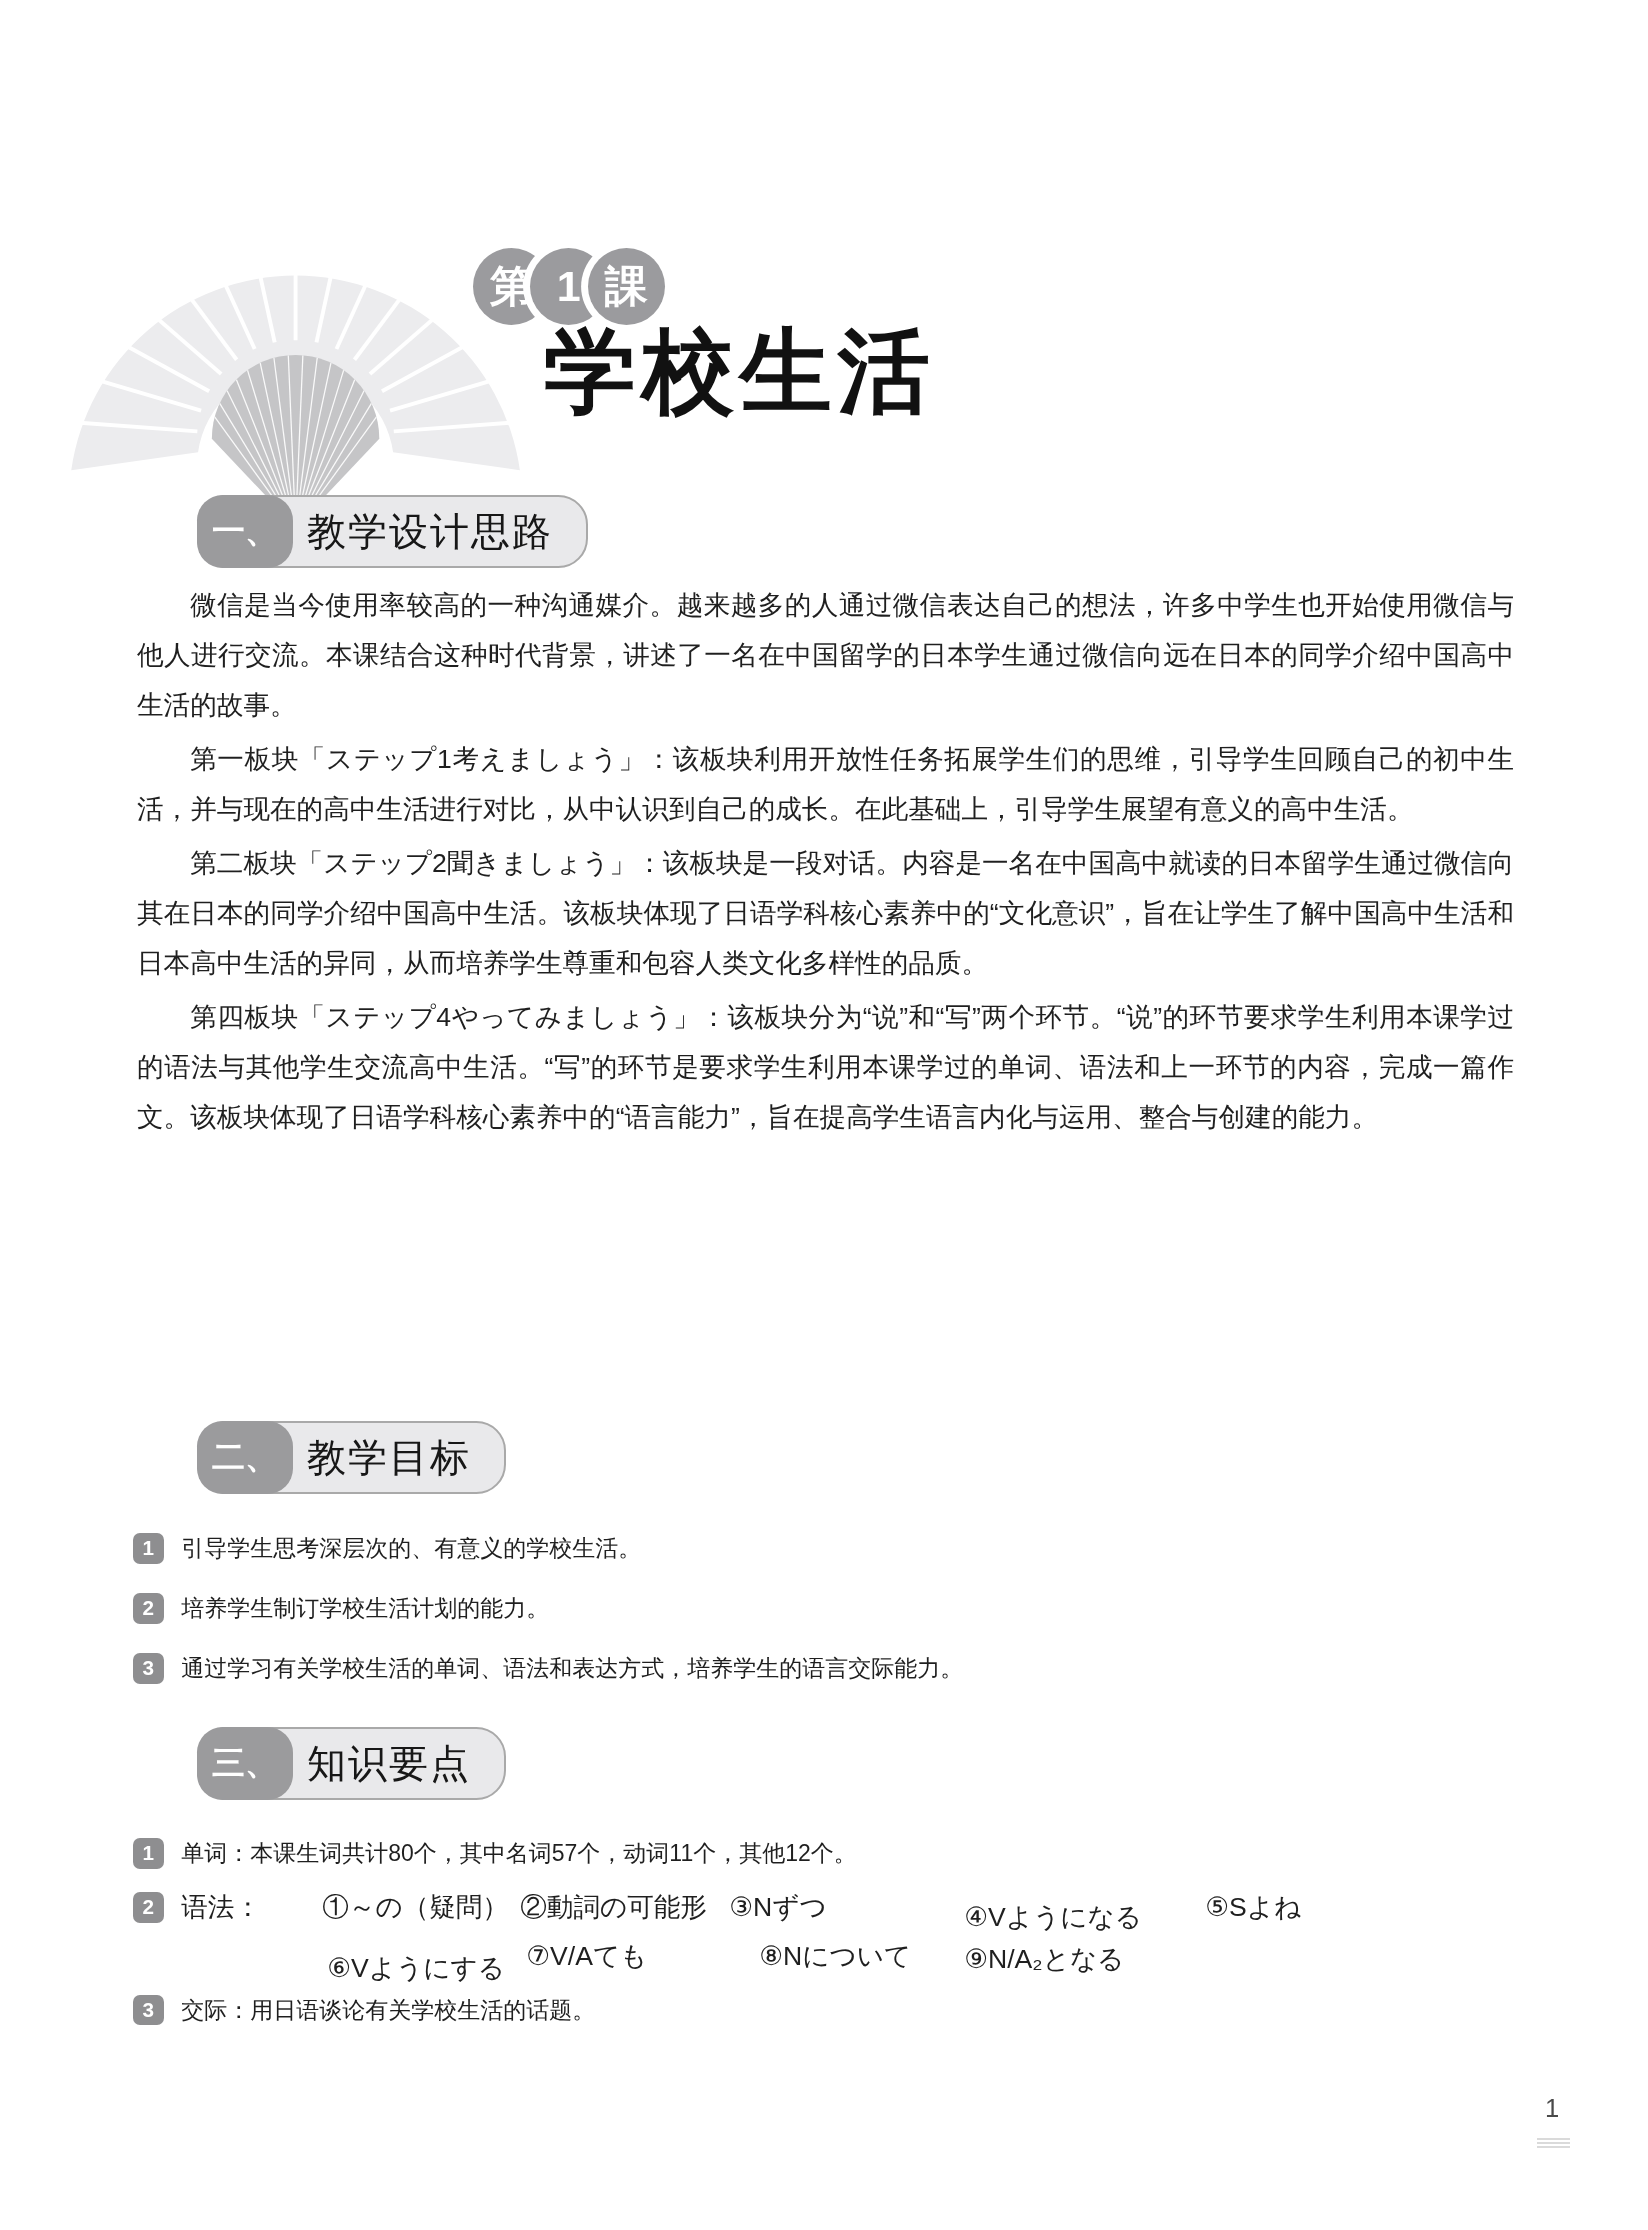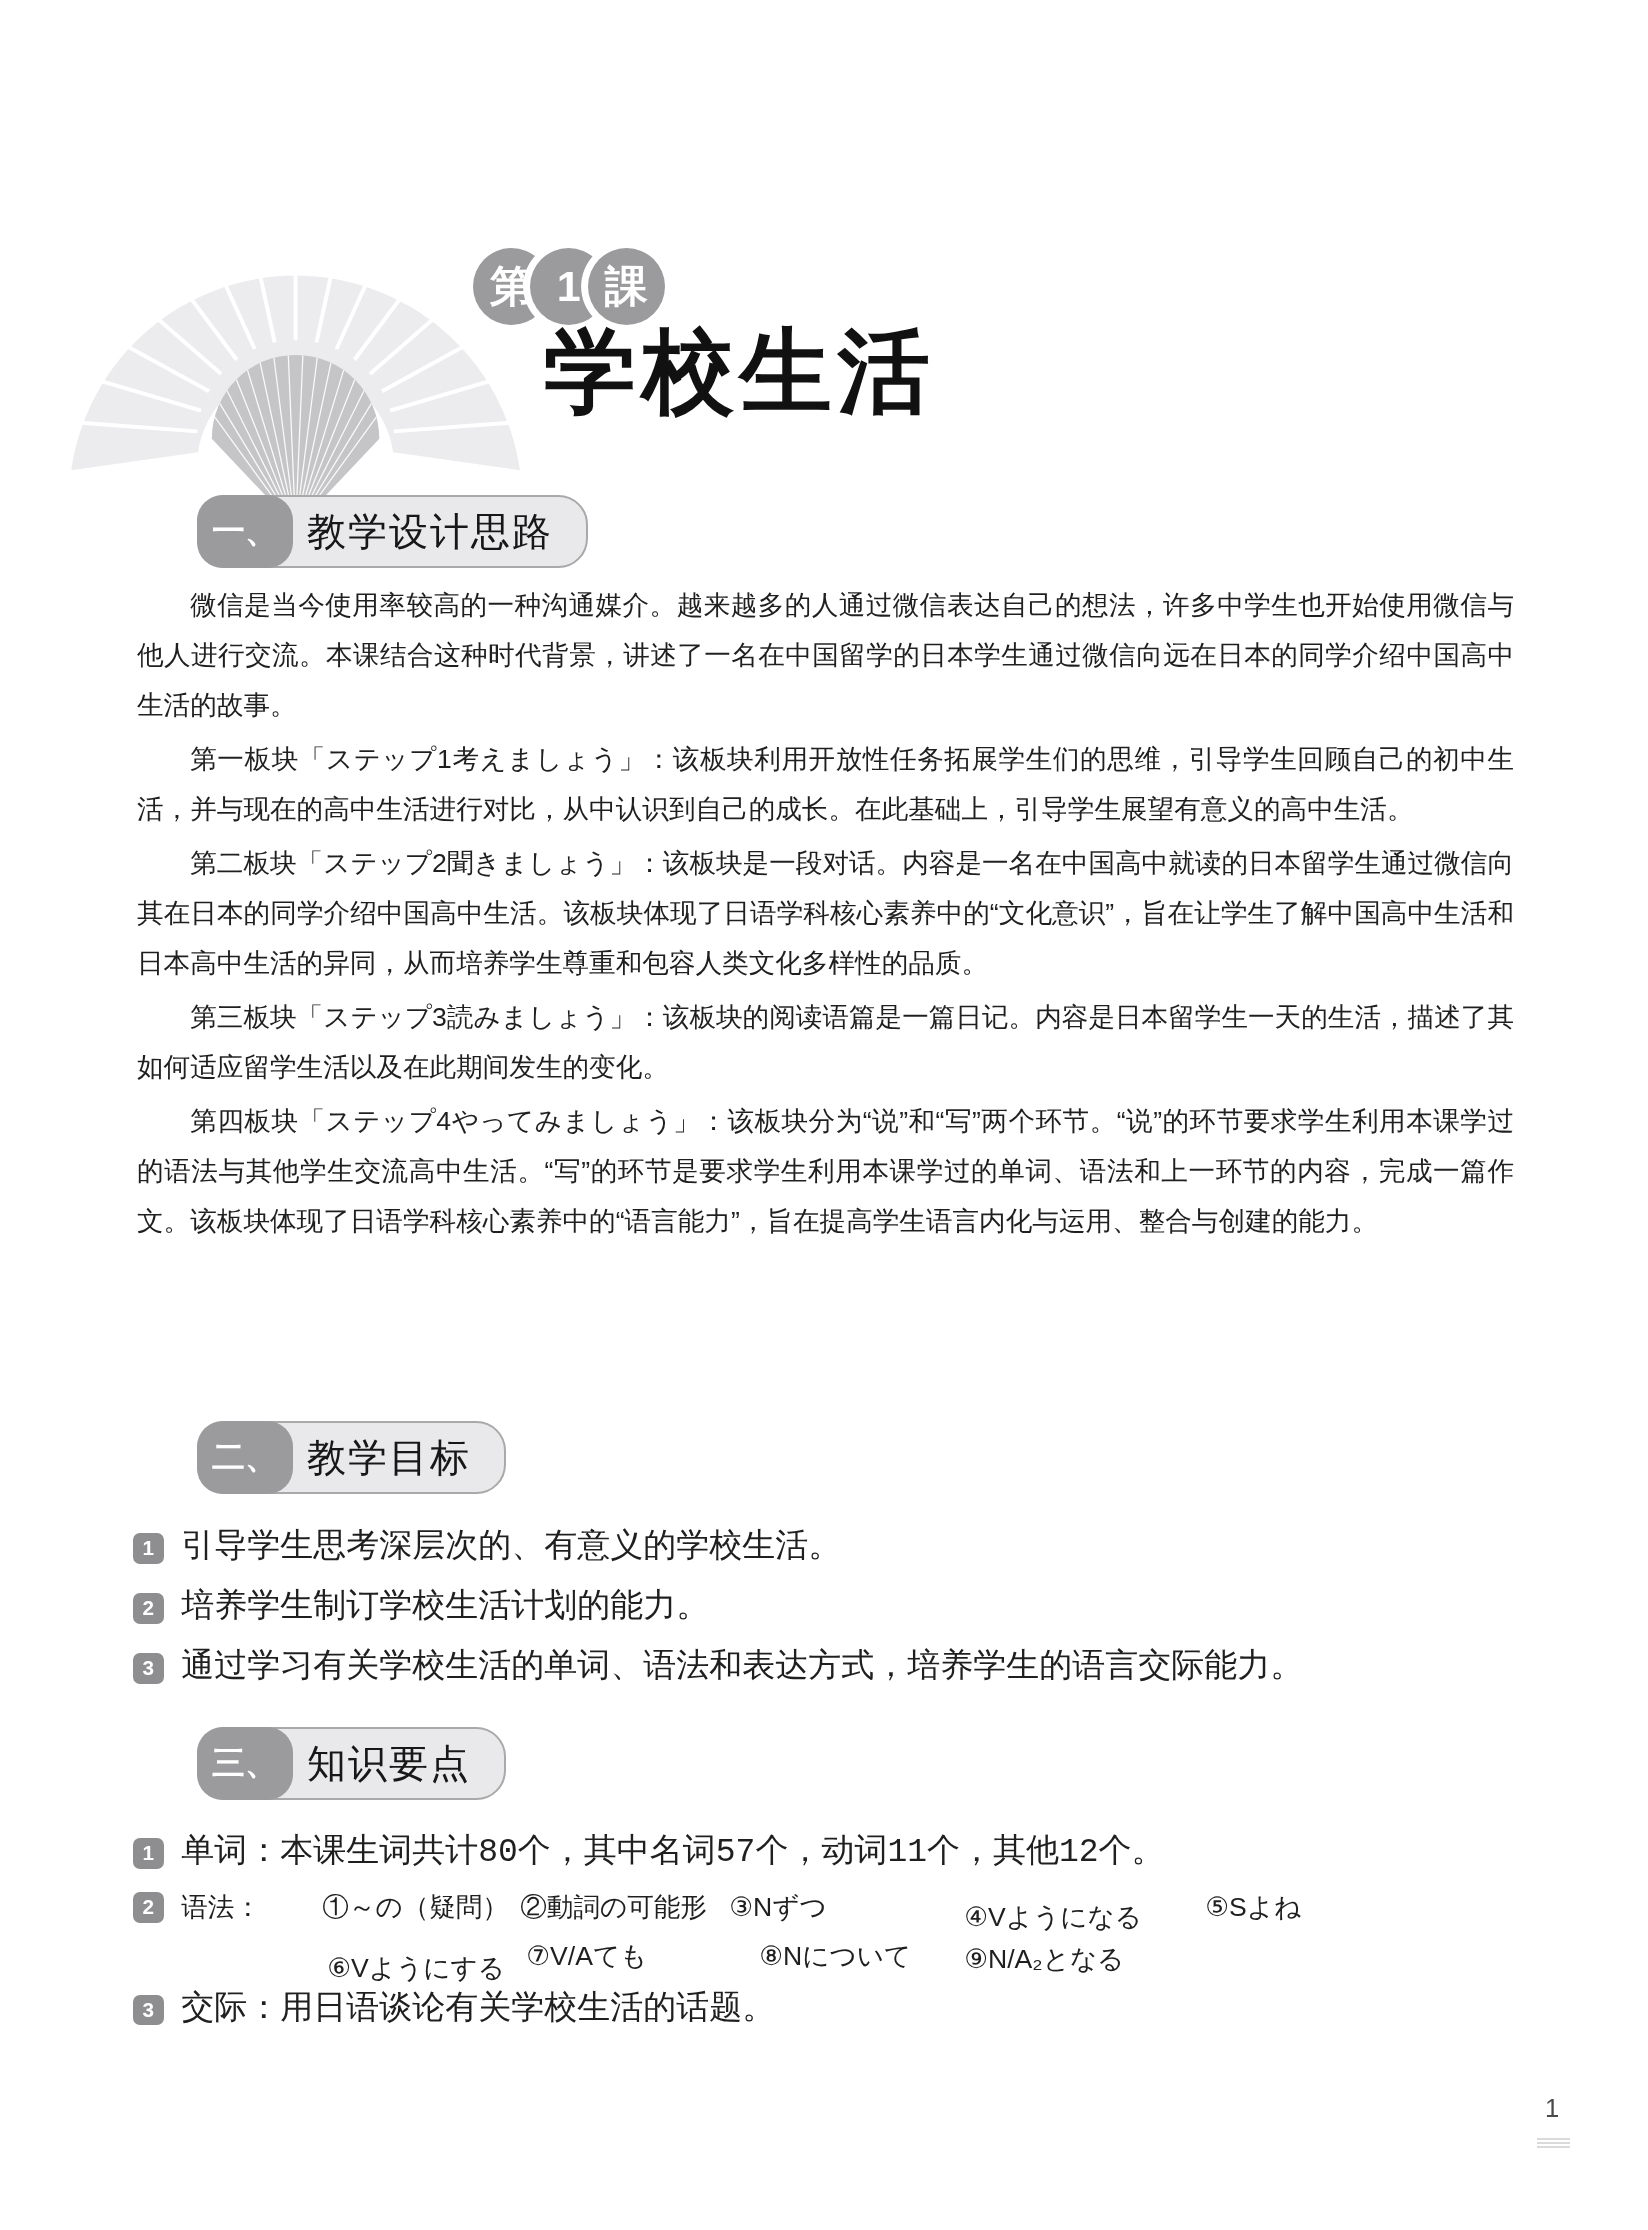--- a/index.html
+++ b/index.html
@@ -53,21 +53,21 @@
   .paragraphs p{margin:4px;text-indent:2em;}
   
   .num-list{position:absolute;left:133px;width:1389px;}
   .list-row{display:flex;align-items:flex-start;margin-bottom:29.6px;}
   .num-badge{
     flex:0 0 30.5px;width:30.5px;height:30.5px;border-radius:6.9px;
     background:#8e8e90;color:#fff;
     display:flex;align-items:center;justify-content:center;
     font-size:20.7px;font-weight:bold;margin-right:17.7px;
   }
-  .item-text{font-size:33px;line-height:30.5px;color:#1f1f1f;font-family:Liberation Mono, monospace;}
+  .item-text{font-size:23px;line-height:30.5px;color:#1f1f1f;}
   
   .knowledge .list-row{margin-bottom:23.6px;}
   .grammar-block{position:relative;flex:1;height:79px;font-size:26.6px;line-height:30.5px;}
   .g-label{position:absolute;left:0;top:0;}
   .g-cell{position:absolute;white-space:nowrap;}
   
   .page-number{position:absolute;left:1545px;top:2094px;font-size:25.6px;color:#4a4a4a;}
   .page-bar{
     position:absolute;left:1537px;top:2138px;width:33px;height:9.9px;
     background:linear-gradient(to bottom,#dadada 0 2px,#ffffff 2px 3.9px,#dadada 3.9px 5.9px,#ffffff 5.9px 7.9px,#dadada 7.9px 9.9px);
@@ -131,21 +131,20 @@
 
   <div class="sec-header" style="left:197px;top:495px;">
     <span class="sec-num">一、</span>
     <span class="sec-title">教学设计思路</span>
   </div>
 
   <div class="paragraphs">
     <p>微信是当今使用率较高的一种沟通媒介。越来越多的人通过微信表达自己的想法，许多中学生也开始使用微信与他人进行交流。本课结合这种时代背景，讲述了一名在中国留学的日本学生通过微信向远在日本的同学介绍中国高中生活的故事。</p>
     <p>第一板块「ステップ1考えましょう」：该板块利用开放性任务拓展学生们的思维，引导学生回顾自己的初中生活，并与现在的高中生活进行对比，从中认识到自己的成长。在此基础上，引导学生展望有意义的高中生活。</p>
     <p>第二板块「ステップ2聞きましょう」：该板块是一段对话。内容是一名在中国高中就读的日本留学生通过微信向其在日本的同学介绍中国高中生活。该板块体现了日语学科核心素养中的“文化意识”，旨在让学生了解中国高中生活和日本高中生活的异同，从而培养学生尊重和包容人类文化多样性的品质。</p>
-    <p>第三板块「ステップ3読みましょう」：该板块的阅读语篇是一篇日记。内容是日本留学生一天的生活，描述了其如何适应留学生活以及在此期间发生的变化。</p>
     <p>第四板块「ステップ4やってみましょう」：该板块分为“说”和“写”两个环节。“说”的环节要求学生利用本课学过的语法与其他学生交流高中生活。“写”的环节是要求学生利用本课学过的单词、语法和上一环节的内容，完成一篇作文。该板块体现了日语学科核心素养中的“语言能力”，旨在提高学生语言内化与运用、整合与创建的能力。</p>
   </div>
 
   <div class="sec-header" style="left:197px;top:1421px;">
     <span class="sec-num">二、</span>
     <span class="sec-title">教学目标</span>
   </div>
 
   <div class="num-list" style="top:1533px;">
     <div class="list-row">

